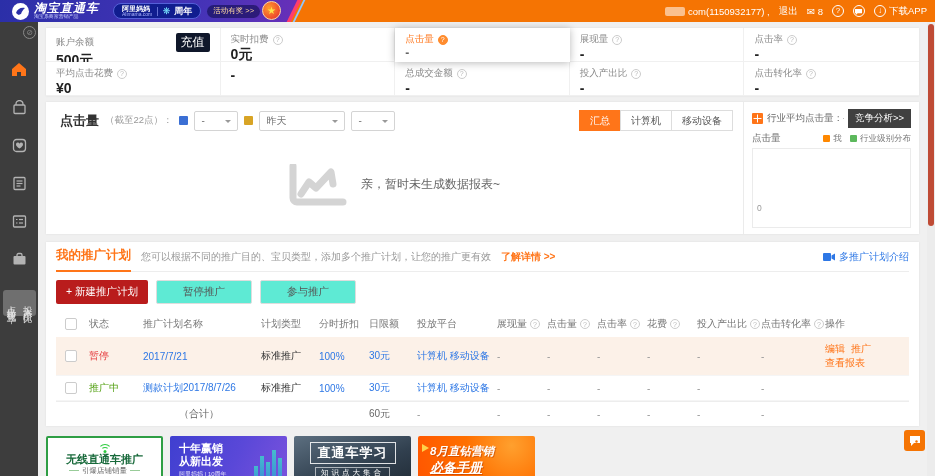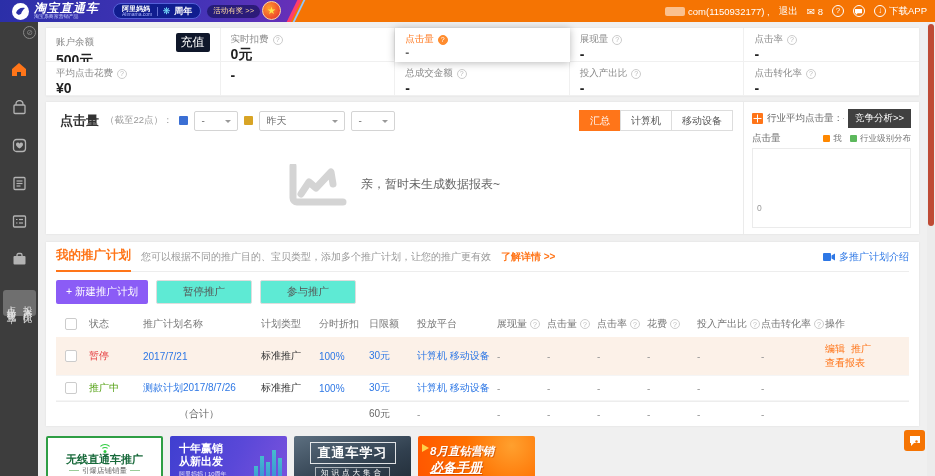--- a/index.html
+++ b/index.html
@@ -88,21 +88,21 @@
   .mini-zero{position:absolute;left:4px;bottom:14px;font-size:8.5px;color:#999;}
 
   
   .plans{margin-top:8px;padding:0 10px 0;box-shadow:0 0 2px rgba(0,0,0,.08);}
   .plans-tabrow{display:flex;align-items:center;border-bottom:1px solid #ededed;height:30px;gap:10px;}
   .plans-title{font-size:12.5px;font-weight:bold;color:#ff7519;height:30px;display:flex;align-items:center;border-bottom:2px solid #ff7519;}
   .plans-desc{font-size:10px;color:#999;}
   .plans-learn{font-size:10px;color:#ff7519;font-weight:bold;text-decoration:none;}
   .plans-video{margin-left:auto;font-size:10px;color:#2d77e5;text-decoration:none;display:flex;align-items:center;gap:4px;}
   .btnrow{display:flex;gap:8px;padding:8px 0 7px;}
-  .btn-primary{background:#8b5cf6;color:#fff;border:none;border-radius:2px;font-size:10.5px;padding:4px 10px;}
+  .btn-primary{background:#b91c1c;color:#fff;border:none;border-radius:2px;font-size:10.5px;padding:4px 10px;}
   .btn-gray{background:#5eead4;color:#555;border:1px solid #ddd;border-radius:2px;font-size:10.5px;padding:4px 26px;}
 
   
   .tbl{width:100%;font-size:10px;}
   .trow{display:flex;align-items:center;}
   .thead .tcell{color:#777;padding:6px 3px;white-space:nowrap;display:flex;align-items:center;gap:3px;}
   .tcell{padding:5px 3px;}
   .col-check{width:30px;display:flex;justify-content:center;}
   .col-status{width:54px;}
   .col-name{width:118px;}

